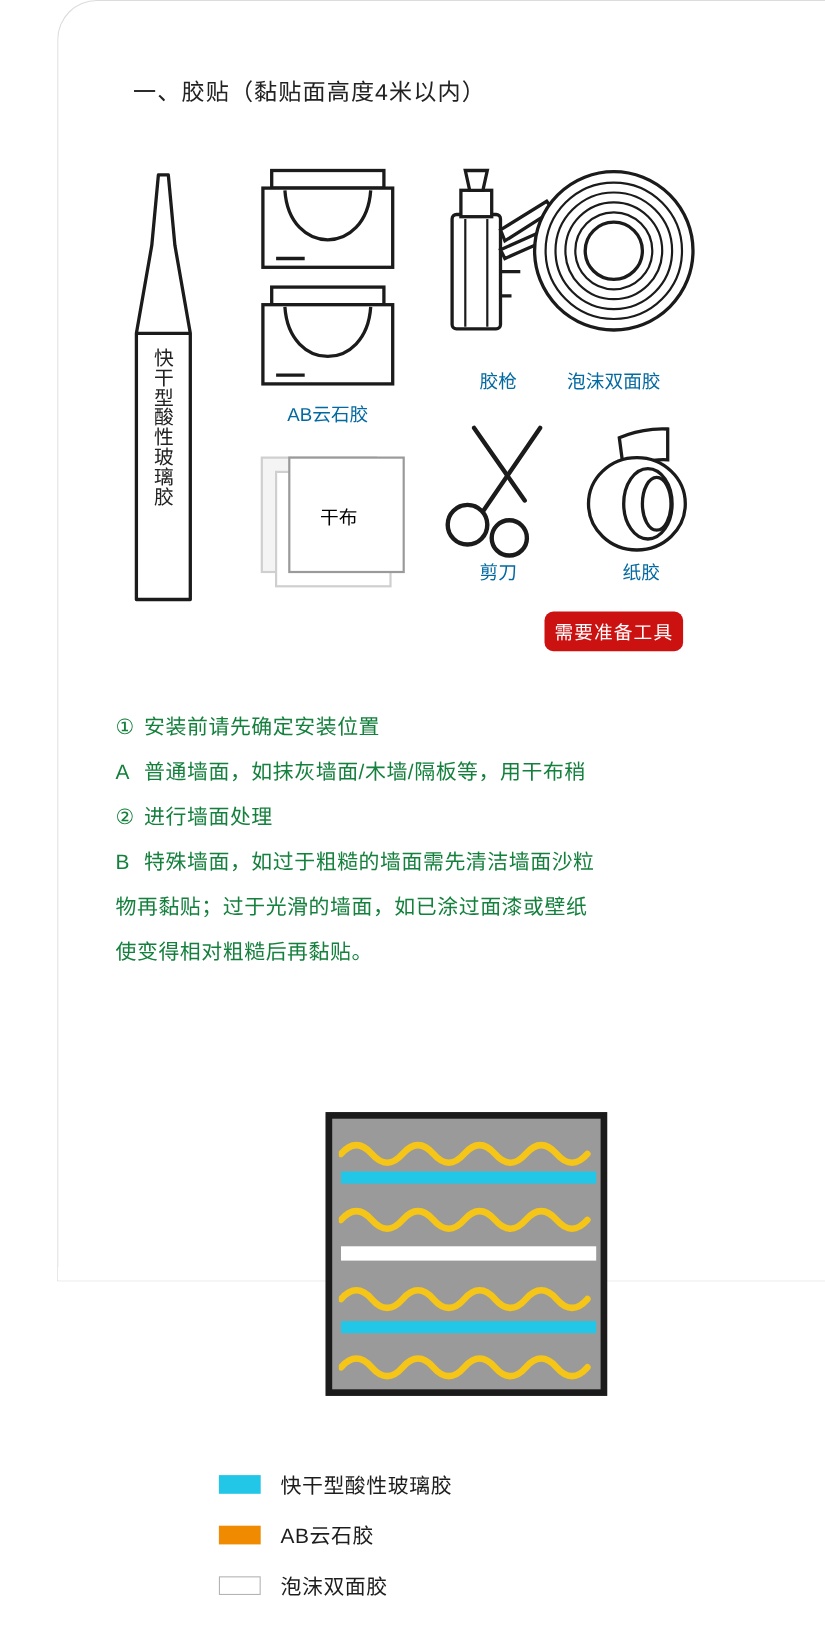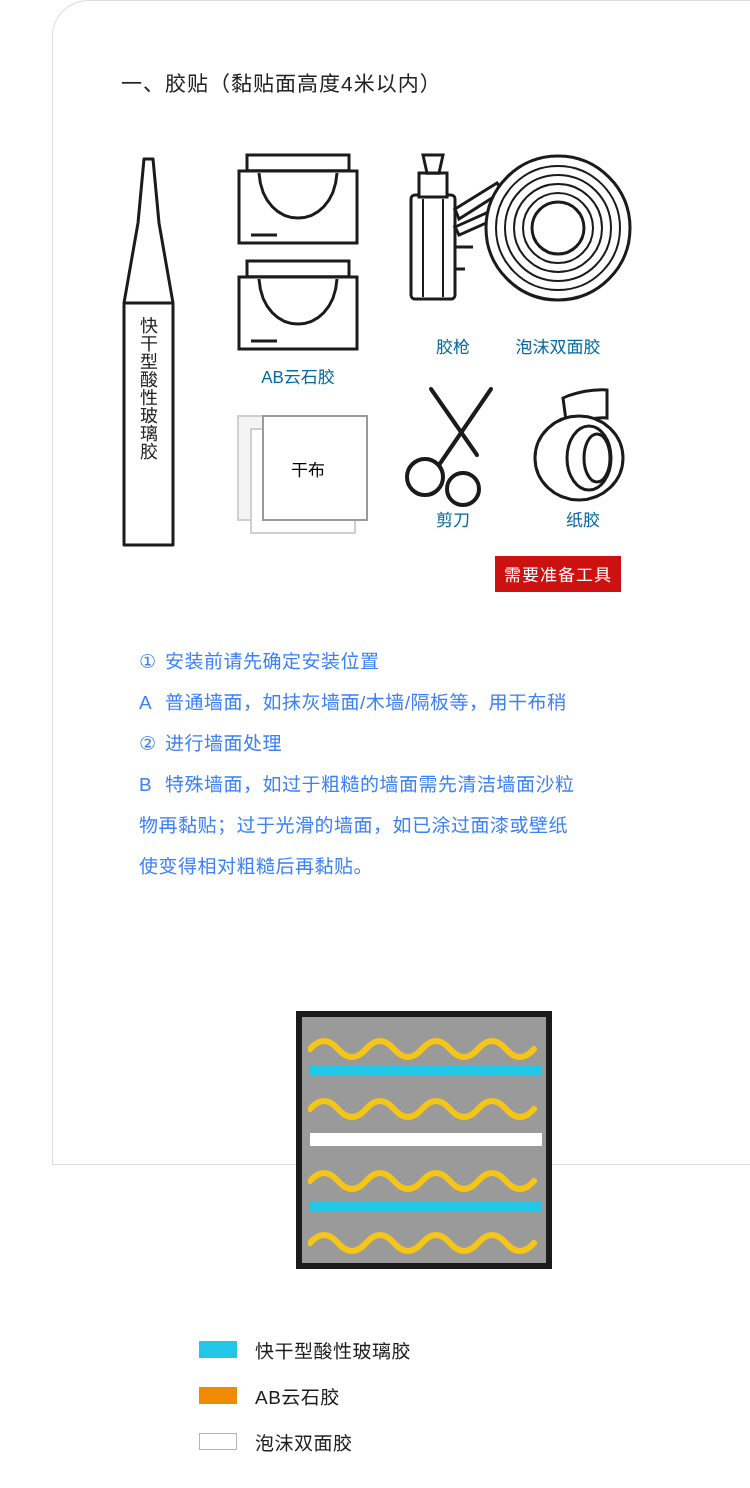--- a/index.html
+++ b/index.html
@@ -87,31 +87,32 @@
   .red-tag {
     position: absolute;
     left: 442px;
     top: 415px;
     background: #cc1111;
     color: #ffffff;
     font-size: 17px;
     padding: 5px 9px 6px 9px;
     letter-spacing: 1px;
     white-space: nowrap;
+    border-radius: 8px;
   }
 
   
   .steps {
     position: absolute;
-    left: 86px;
+    left: 52px;
     top: 640px;
     width: 590px;
     font-size: 19px;
     line-height: 41px;
-    color: #3b82f6;
+    color: #15803d;
     letter-spacing: 0.5px;
   }
   .steps p {
     margin: 0;
   }
   .steps .num {
     display: inline-block;
     width: 26px;
   }
 

